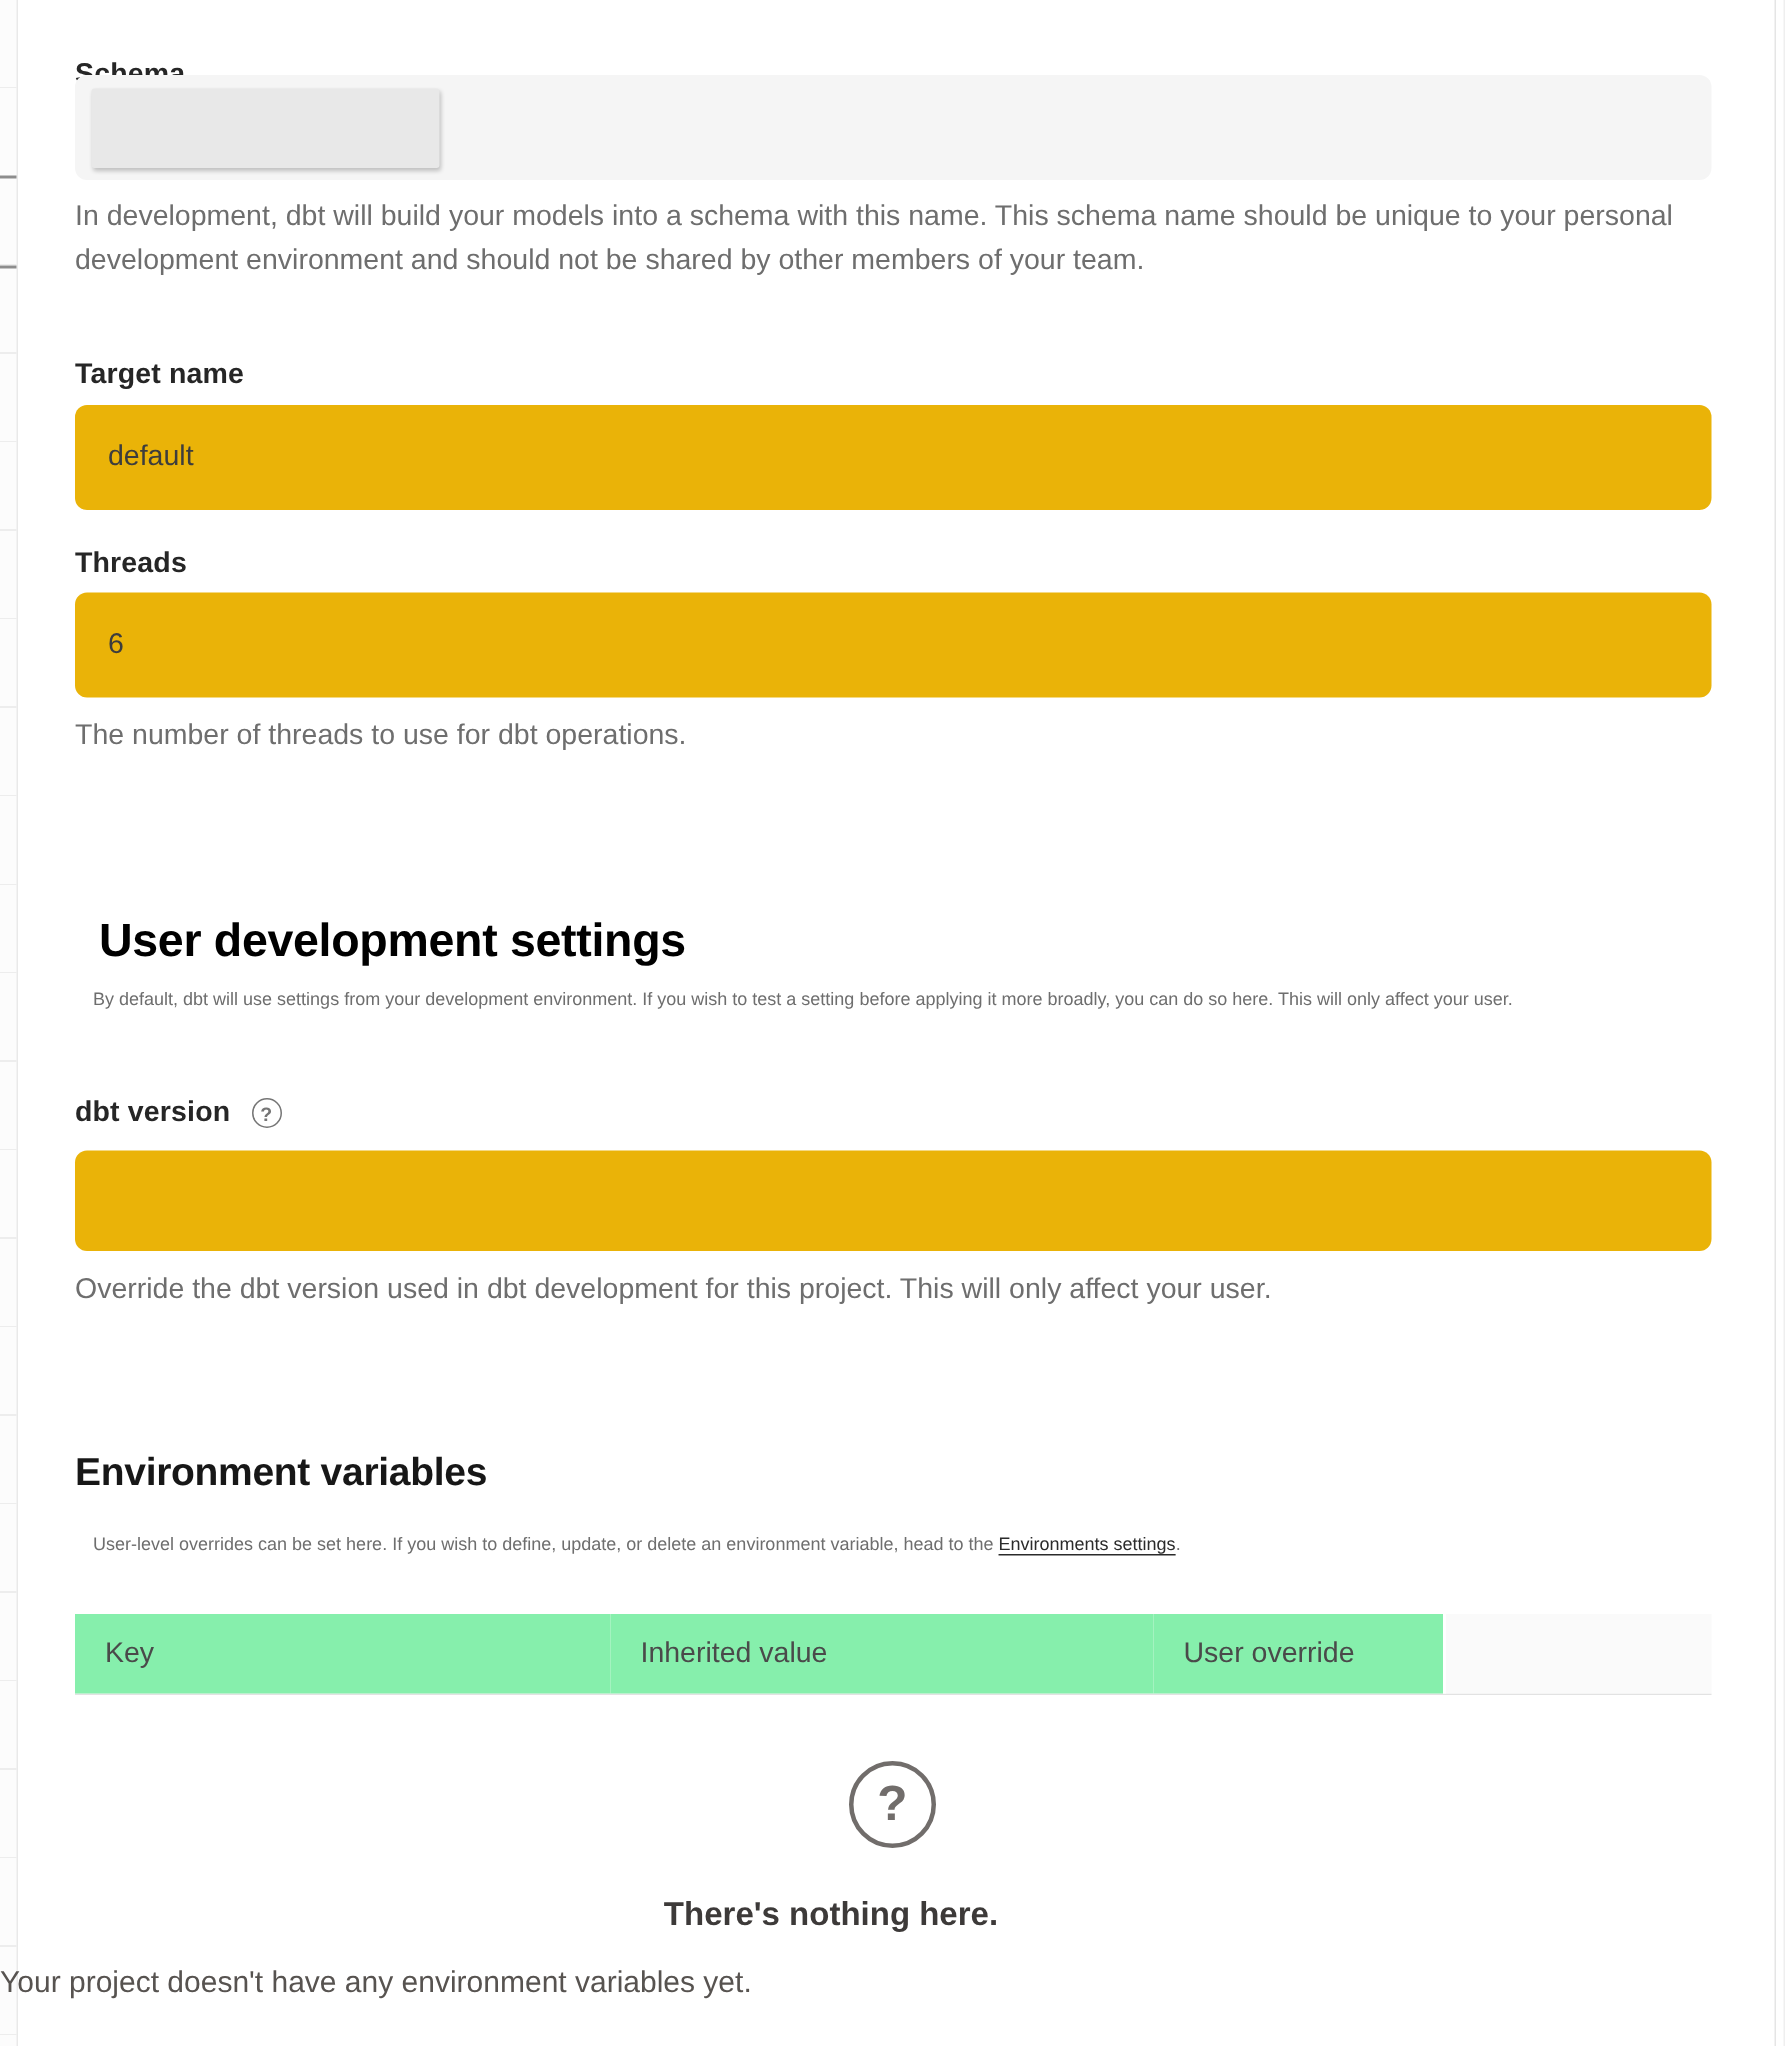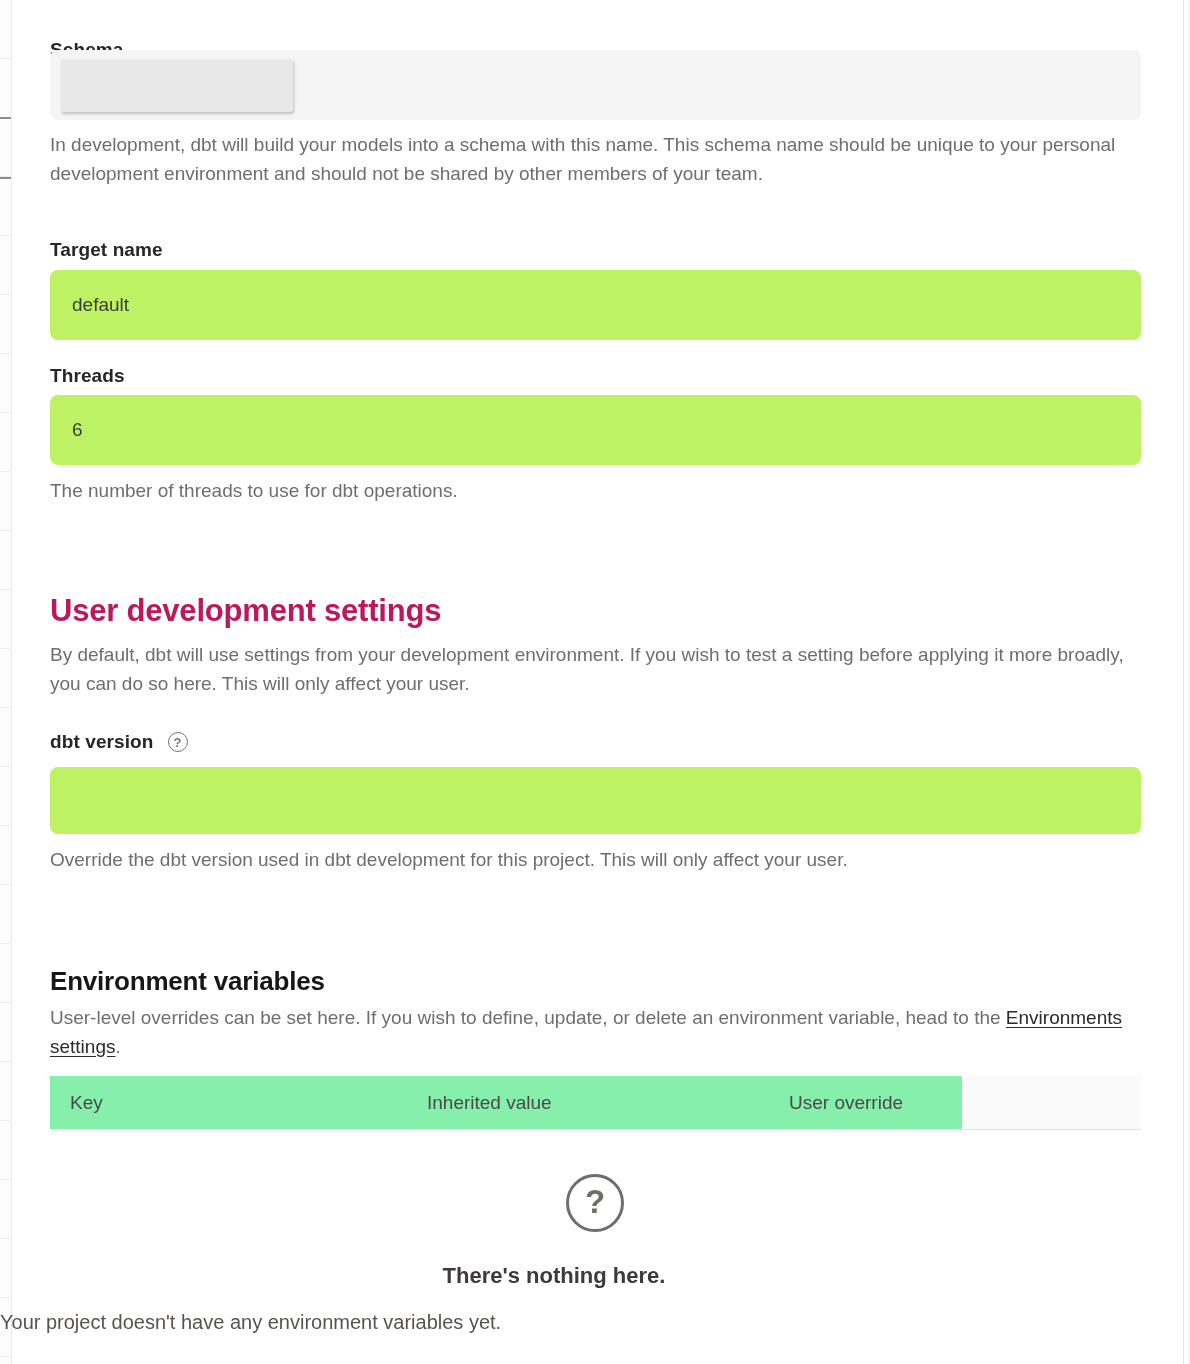--- a/index.html
+++ b/index.html
@@ -17,33 +17,33 @@
   .right-line{position:absolute;top:0;width:1px;height:1364px;background:#e5e5e5;}
   .right-line.faint{background:#efefef;}
 
   .abs{position:absolute;left:50px;width:1091px;box-sizing:border-box;}
 
   .field-label{font-size:19px;font-weight:700;color:#262626;letter-spacing:.1px;}
   .help-text{font-size:19px;line-height:29px;color:#6e6e6e;margin:0;}
 
   .input-box{background:#f5f5f5;border-radius:8px;}
   .text-input{
-    position:absolute;left:50px;width:1091px;background:#bef264;border:none;border-radius:8px;
+    position:absolute;left:50px;width:1091px;background:#eab308;border:none;border-radius:8px;
     font-family:"Liberation Sans",sans-serif;font-size:19px;color:#3d3d3d;
     padding:0 16px 0 22px;box-sizing:border-box;outline:none;
   }
   .masked-chip{
     position:absolute;left:11px;top:9px;width:232px;height:53px;
     background:#e8e8e8;border-radius:2px;
     box-shadow:1px 2px 3px rgba(0,0,0,0.22);
   }
 
-  .h1{font-size:31px;font-weight:700;color:#be185d;letter-spacing:-0.2px;margin:0;}
+  .h1{font-size:31px;font-weight:700;color:#000000;letter-spacing:-0.2px;margin:16px;}
   .h2{font-size:26px;font-weight:700;color:#171717;letter-spacing:-0.2px;margin:0;}
-  .para{font-size:19px;line-height:29px;color:#6e6e6e;margin:0;}
+  .para{font-size:12px;line-height:29px;color:#6e6e6e;margin:12px;}
 
   .label-row{display:flex;align-items:center;gap:14px;}
   .q-icon{
     width:20px;height:20px;border:1.6px solid #757575;border-radius:50%;
     display:flex;align-items:center;justify-content:center;
     font-size:13px;font-weight:600;color:#757575;box-sizing:border-box;
   }
 
   .inline-link{color:#2b2b2b;text-decoration:underline;text-underline-offset:3px;cursor:pointer;}
 

